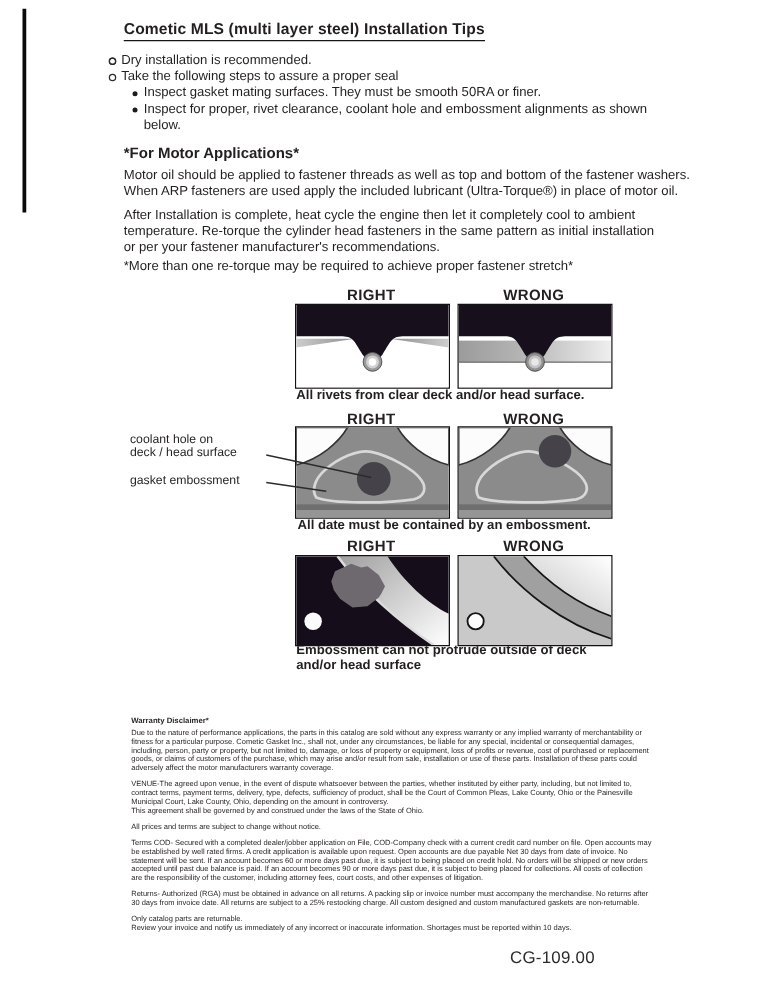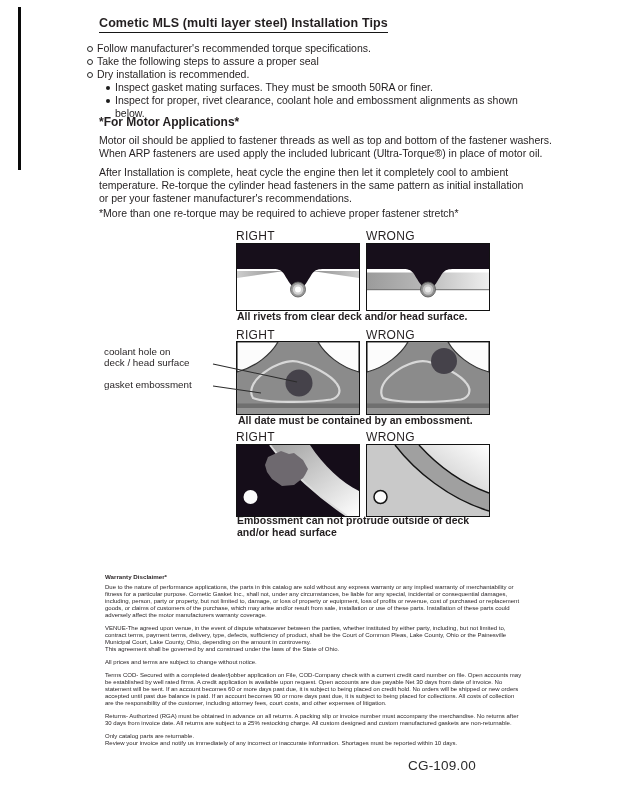--- a/index.html
+++ b/index.html
@@ -17,21 +17,21 @@
   .bullets{position:absolute;left:87px;top:42px;width:460px;font-size:10.5px;line-height:13px;}
   .b-row{position:relative;padding-left:10px;}
   .b-row.sub{padding-left:28px;}
   .o-marker{position:absolute;left:0;top:4px;width:4px;height:4px;border:1px solid #2a2a2a;border-radius:50%;}
   .dot-marker{position:absolute;left:19px;top:4.5px;width:4px;height:4px;background:#1c1c1c;border-radius:50%;}
   .diesel-heading{position:absolute;left:99px;top:115px;margin:0;font-size:12px;font-weight:bold;}
   .para{position:absolute;left:99px;margin:0;font-size:10.5px;line-height:13px;white-space:pre-line;width:460px;}
   .p1{top:134px;}
   .p2{top:166px;}
   .p-note{top:207px;}
-  .rw-label{position:absolute;width:122px;font-size:12px;font-weight:normal;letter-spacing:0.3px;}
+  .rw-label{position:absolute;width:122px;text-align:center;font-size:12px;font-weight:bold;letter-spacing:0.3px;}
   .panel{position:absolute;width:122px;border:1.6px solid #121212;line-height:0;background:#fff;z-index:1;}
   .panel svg{display:block;}
   .caption{position:absolute;font-size:10.5px;font-weight:600;line-height:11.5px;white-space:pre-line;}
   .side-label{position:absolute;left:104px;width:109px;text-align:left;font-size:9.8px;line-height:11px;white-space:pre-line;}
   .leader-overlay{position:absolute;left:110px;top:340px;width:200px;height:60px;z-index:3;pointer-events:none;}
   .legal{position:absolute;left:105px;top:573px;width:432px;font-size:6px;line-height:7px;color:#2b2628;}
   .legal h3{margin:0 0 4px 0;font-size:6.2px;font-weight:bold;}
   .legal p{margin:0 0 6px 0;white-space:pre-line;}
   .doc-code{position:absolute;left:408px;top:758px;font-size:13.5px;letter-spacing:0.2px;color:#2b2b2b;}
 </style>
@@ -40,29 +40,28 @@
 
 <div class="page">
 
   <div class="edge-artifact"></div>
 
   <h1 class="title">Cometic MLS (multi layer steel) Installation Tips</h1>
 
   <div class="bullets">
     <div class="b-row">
       <span class="o-marker"></span>
-      <span>Follow manufacturer's recommended torque specifications.</span>
+    </div>
+    <div class="b-row">
+      <span class="o-marker"></span>
+      <span>Dry installation is recommended.</span>
     </div>
     <div class="b-row">
       <span class="o-marker"></span>
       <span>Take the following steps to assure a proper seal</span>
-    </div>
-    <div class="b-row">
-      <span class="o-marker"></span>
-      <span>Dry installation is recommended.</span>
     </div>
     <div class="b-row sub">
       <span class="dot-marker"></span>
       <span>Inspect gasket mating surfaces.  They must be smooth 50RA or finer.</span>
     </div>
     <div class="b-row sub">
       <span class="dot-marker"></span>
       <span>Inspect for proper, rivet clearance, coolant hole and embossment alignments as shown below.</span>
     </div>
   </div>

